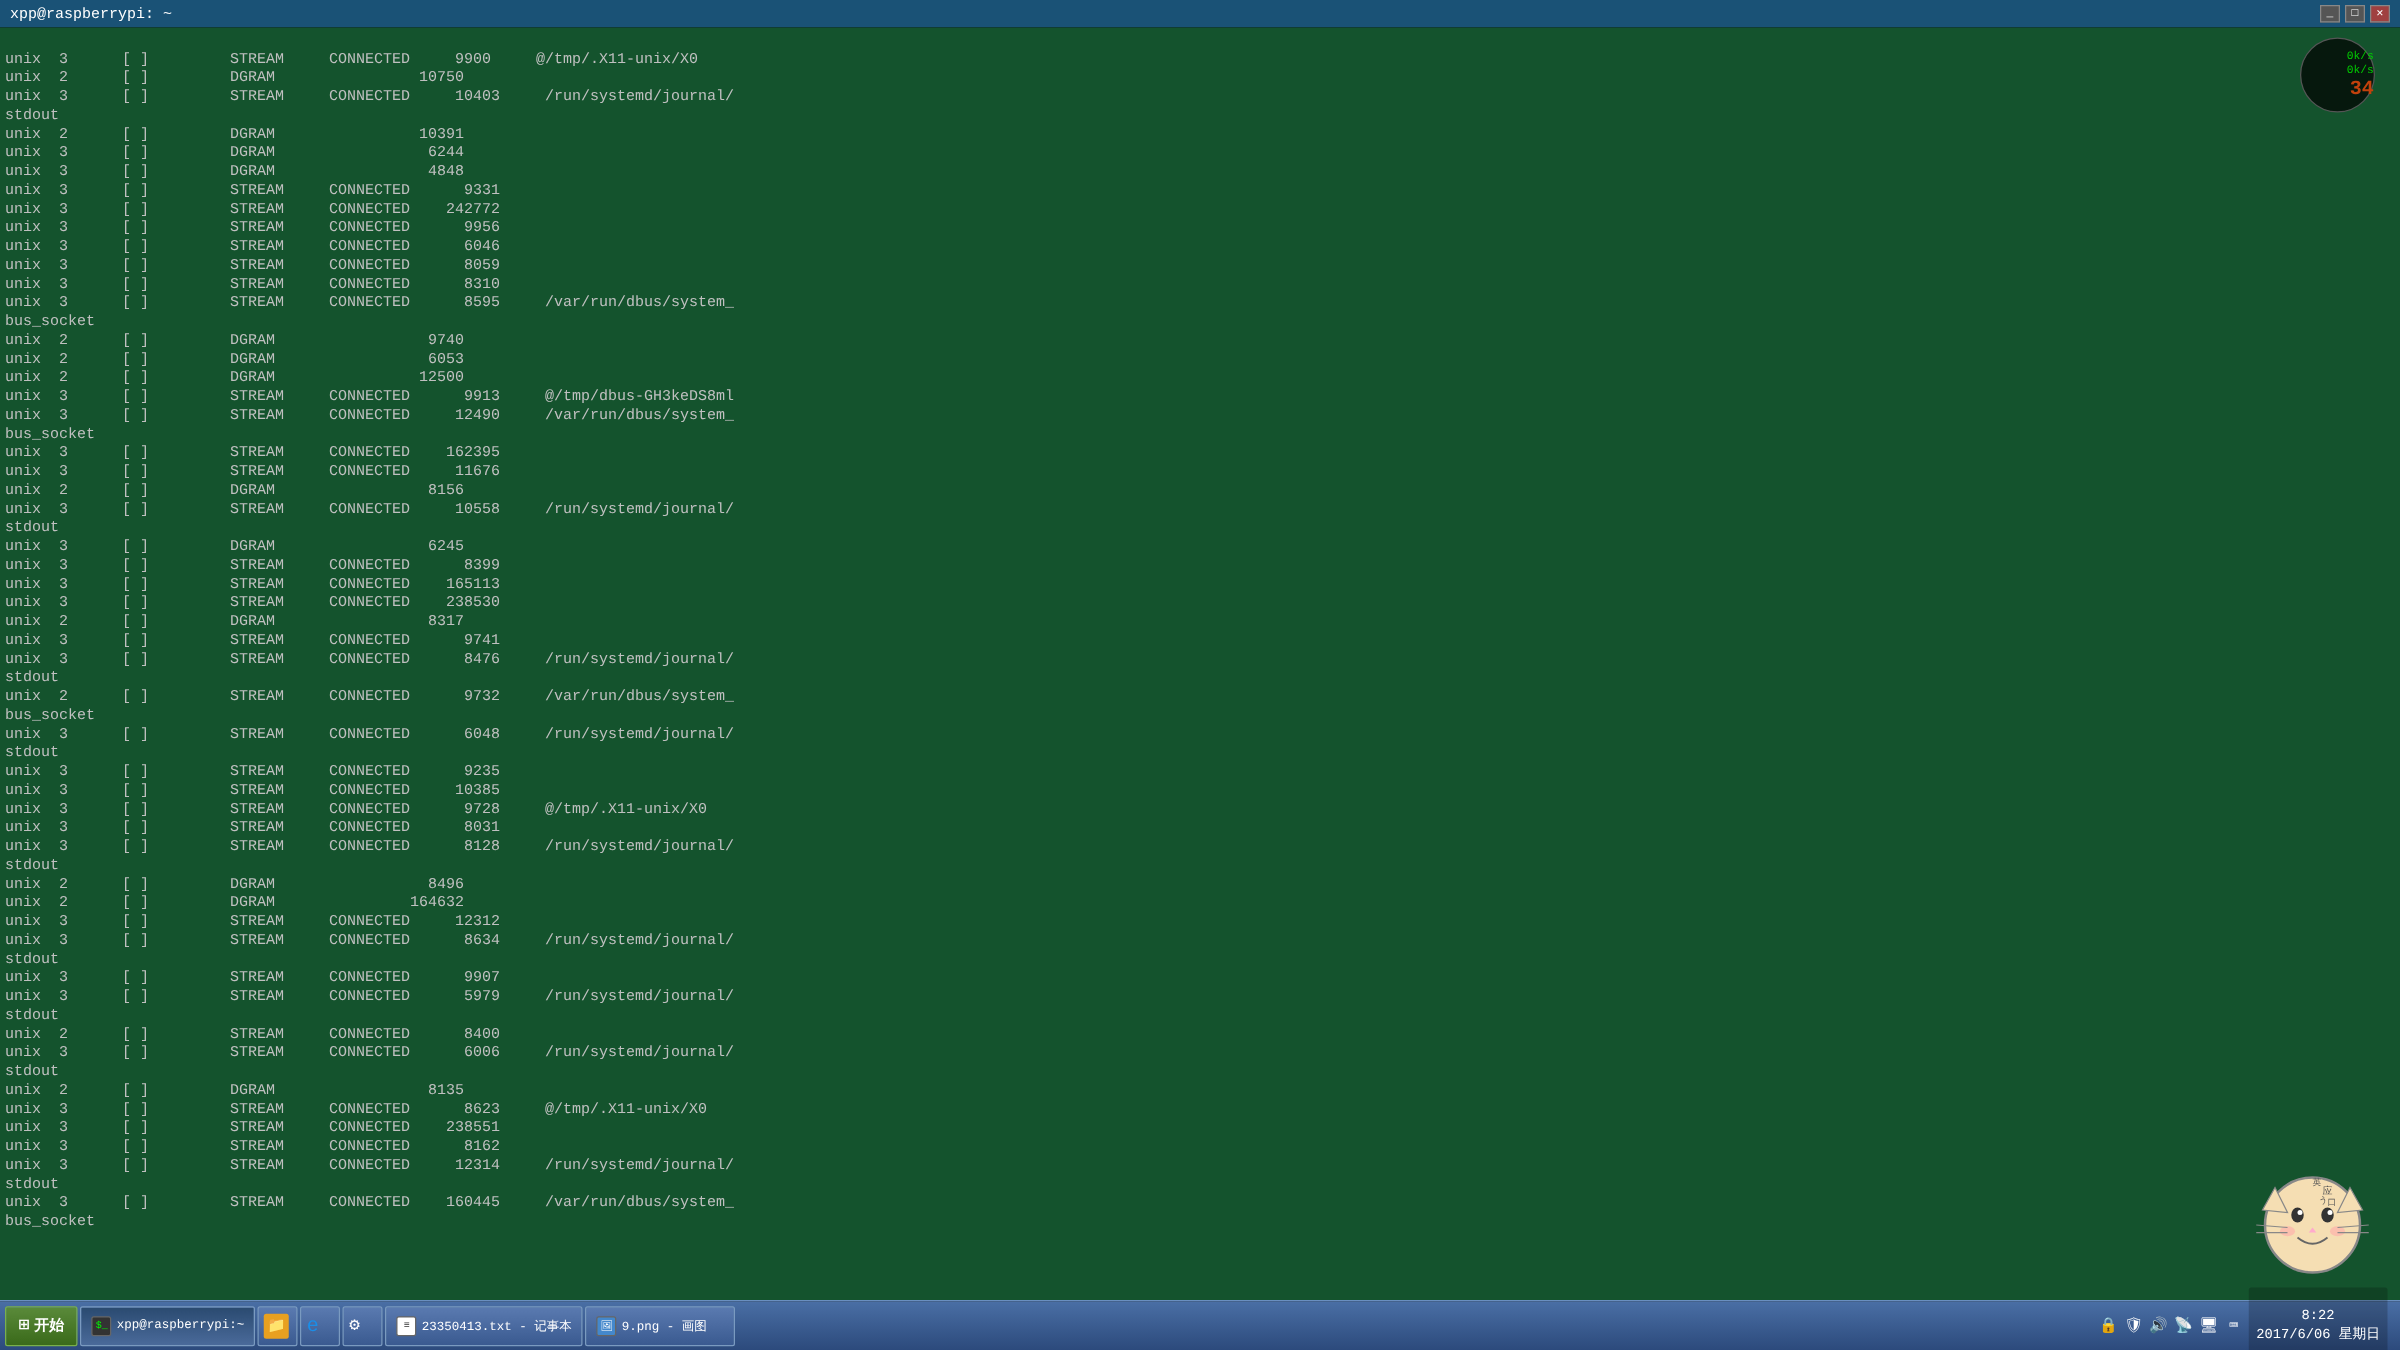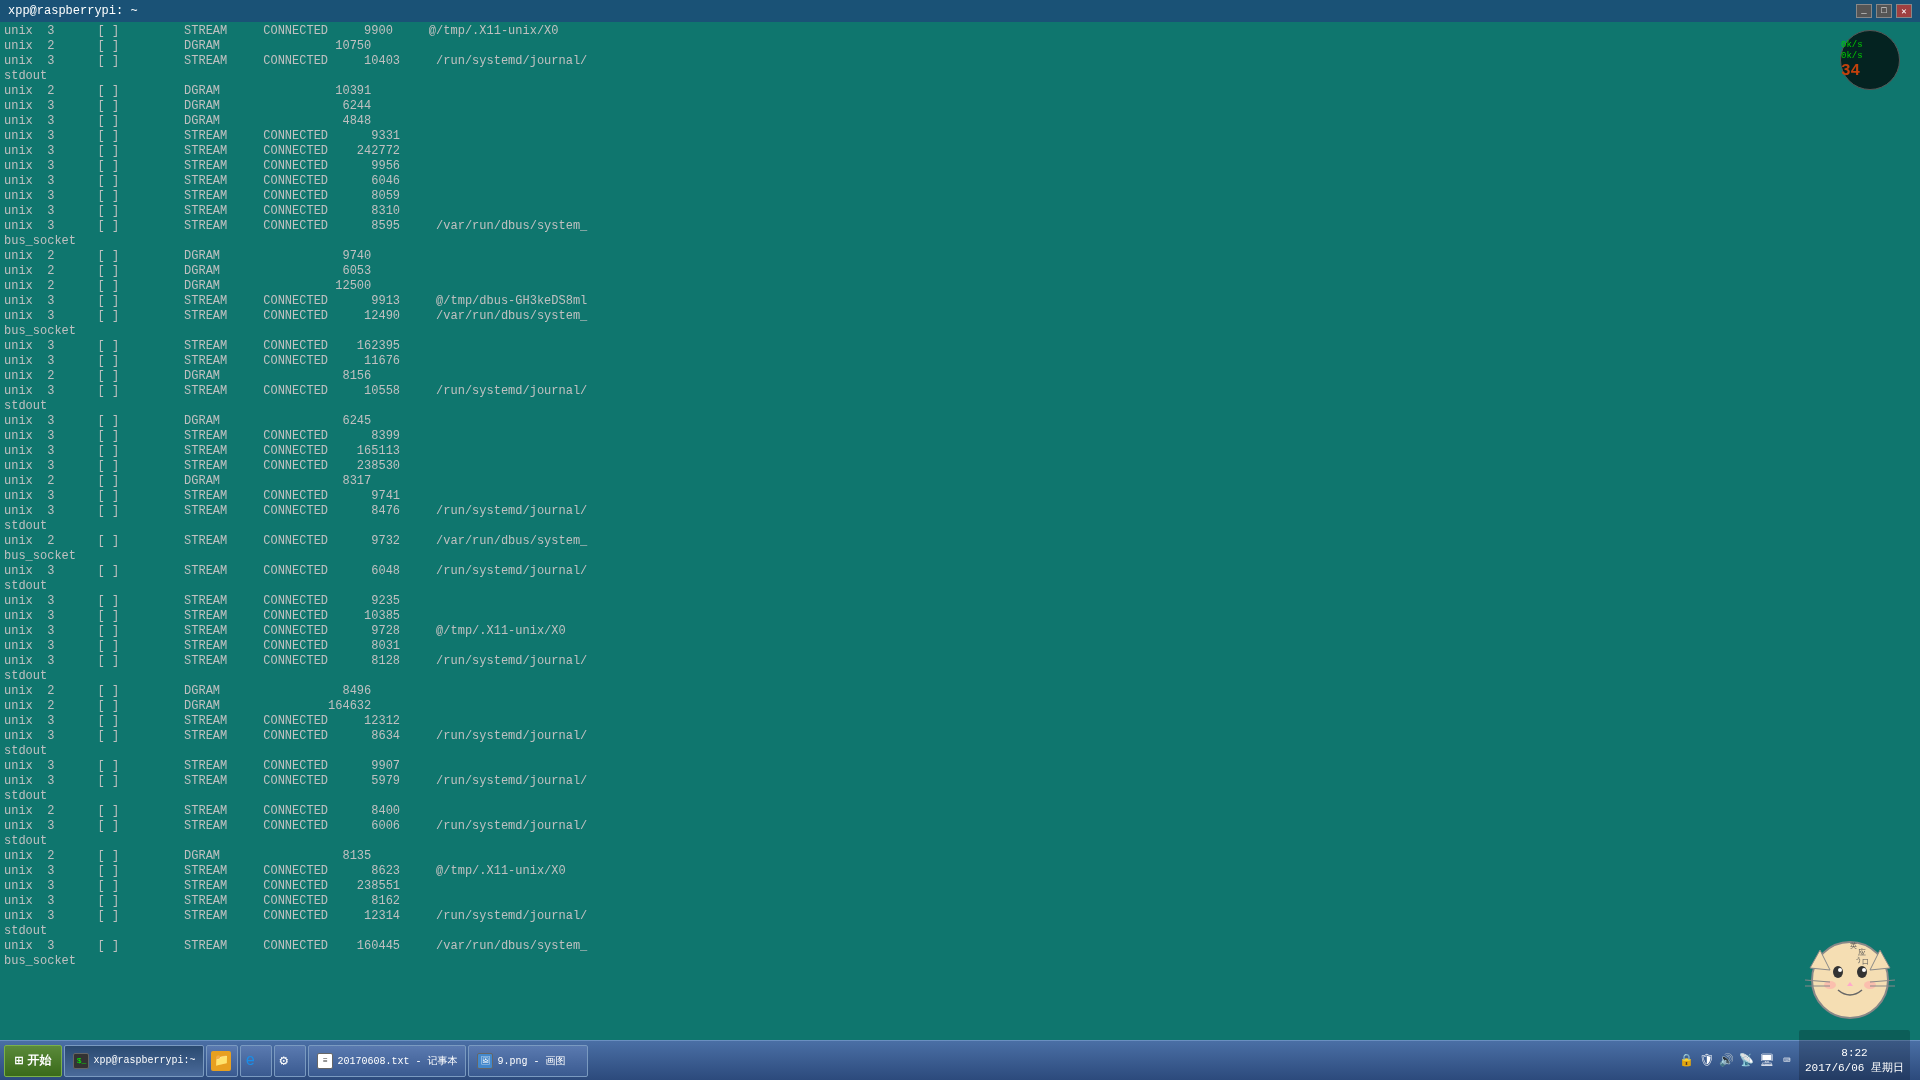--- a/index.html
+++ b/index.html
@@ -39,23 +39,23 @@
       color: #fff;
       font-size: 9px;
       display: flex;
       align-items: center;
       justify-content: center;
       cursor: pointer;
     }
 
     
     .terminal {
-      background: #0f766e;
+      background: #14532d;
       color: #c0c0c0;
-      padding: 2px 4px;
+      padding: 18px 4px;
       height: calc(1080px - 22px - 40px);
       overflow: hidden;
       font-size: 12px;
       line-height: 15px;
     }
 
     .terminal pre {
       color: #c0c0c0;
       font-family: 'Courier New', Courier, monospace;
       font-size: 12px;
@@ -145,21 +145,21 @@
       position: absolute;
       top: 30px;
       right: 20px;
       background: rgba(0,0,0,0.7);
       border: 1px solid #555;
       border-radius: 50%;
       width: 60px;
       height: 60px;
       display: flex;
       flex-direction: column;
-      align-items: flex-start;
+      align-items: flex-end;
       justify-content: center;
       color: #00ff00;
       font-size: 9px;
       gap: 1px;
     }
     .network-widget .num {
       font-size: 16px;
       font-weight: bold;
       color: #c2410c;
     }
@@ -314,21 +314,21 @@
     <span style="font-size:16px;color:#1a8ee8;">e</span>
   </div>
   <div class="taskbar-item" style="min-width:32px;padding:0 4px;">
     <span style="font-size:14px;">⚙</span>
   </div>
 
   <div class="taskbar-item">
     <div class="taskbar-icon" style="background:#fff;border:1px solid #666;display:flex;align-items:center;justify-content:center;">
       <span style="color:#333;font-size:8px;">≡</span>
     </div>
-    <span style="font-size:10px;">20170608.txt - 记事本</span>
+    <span style="font-size:10px;">23350413.txt - 记事本</span>
   </div>
 
   <div class="taskbar-item">
     <div class="taskbar-icon" style="background:#4488cc;border:1px solid #666;display:flex;align-items:center;justify-content:center;">
       <span style="color:#fff;font-size:8px;">🖼</span>
     </div>
     <span style="font-size:10px;">9.png - 画图</span>
   </div>
 
   <div class="taskbar-spacer"></div>

